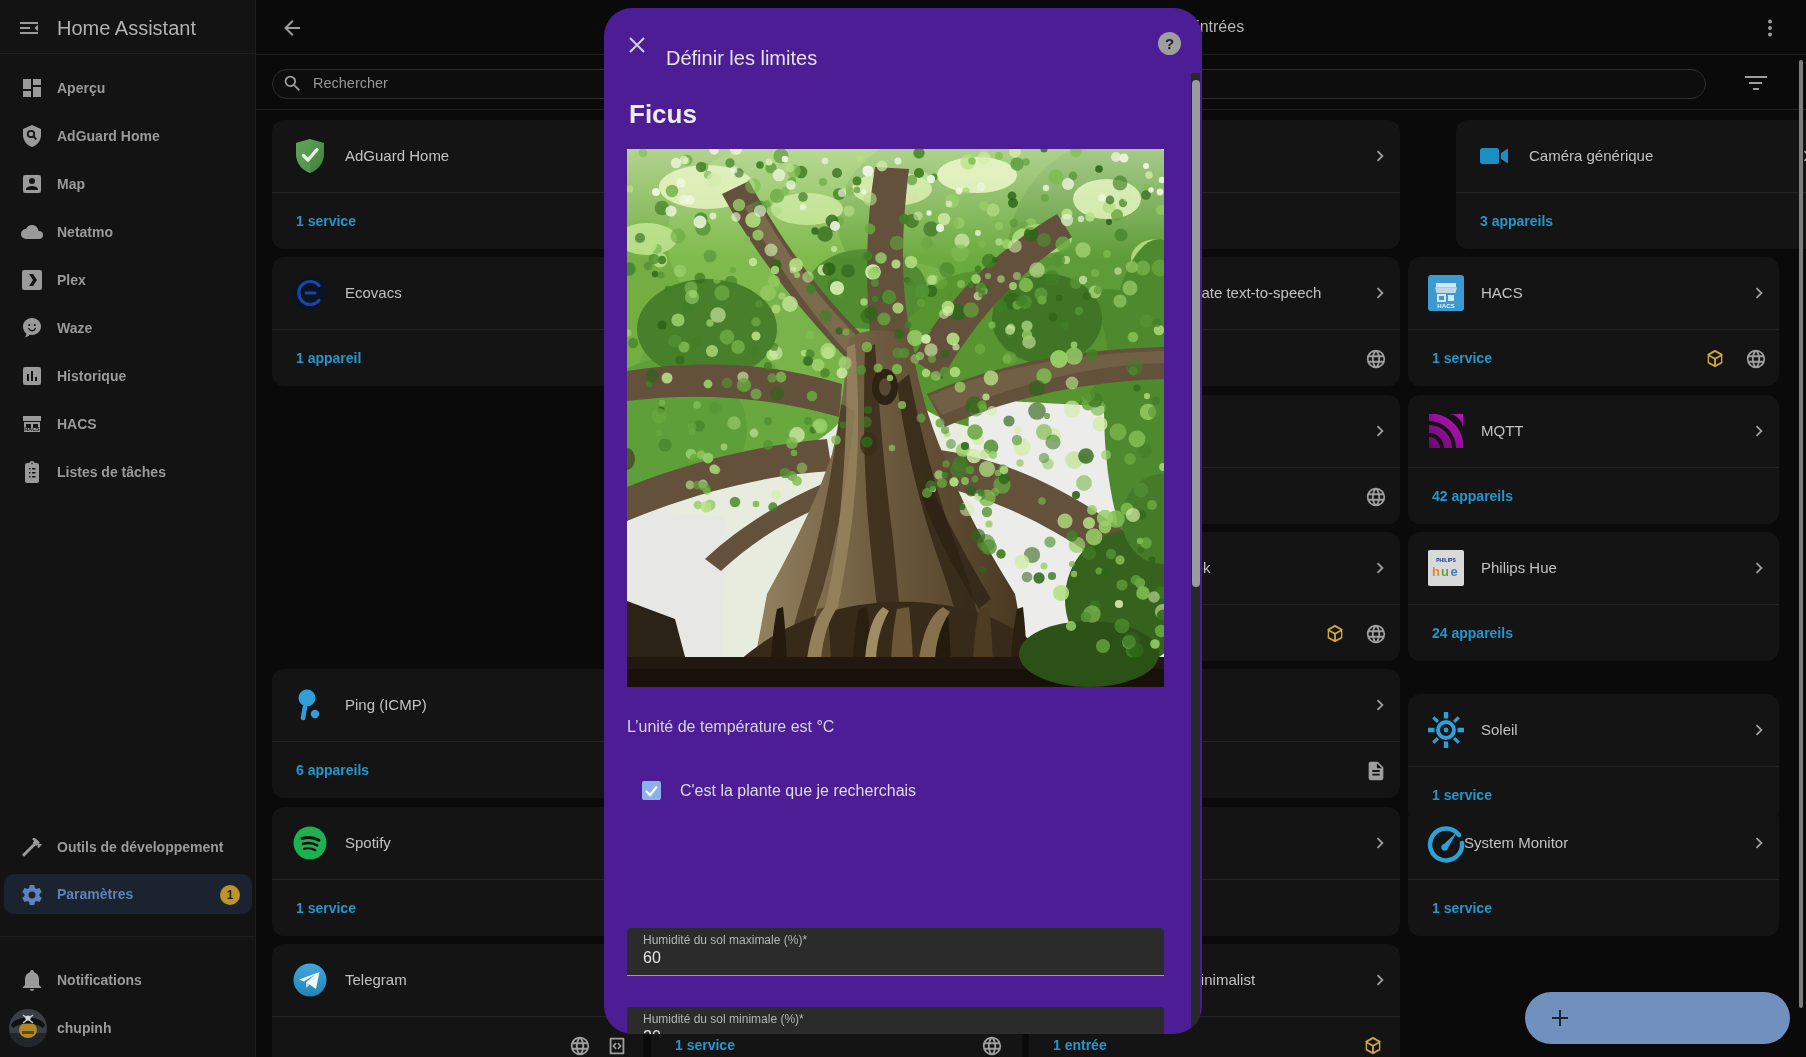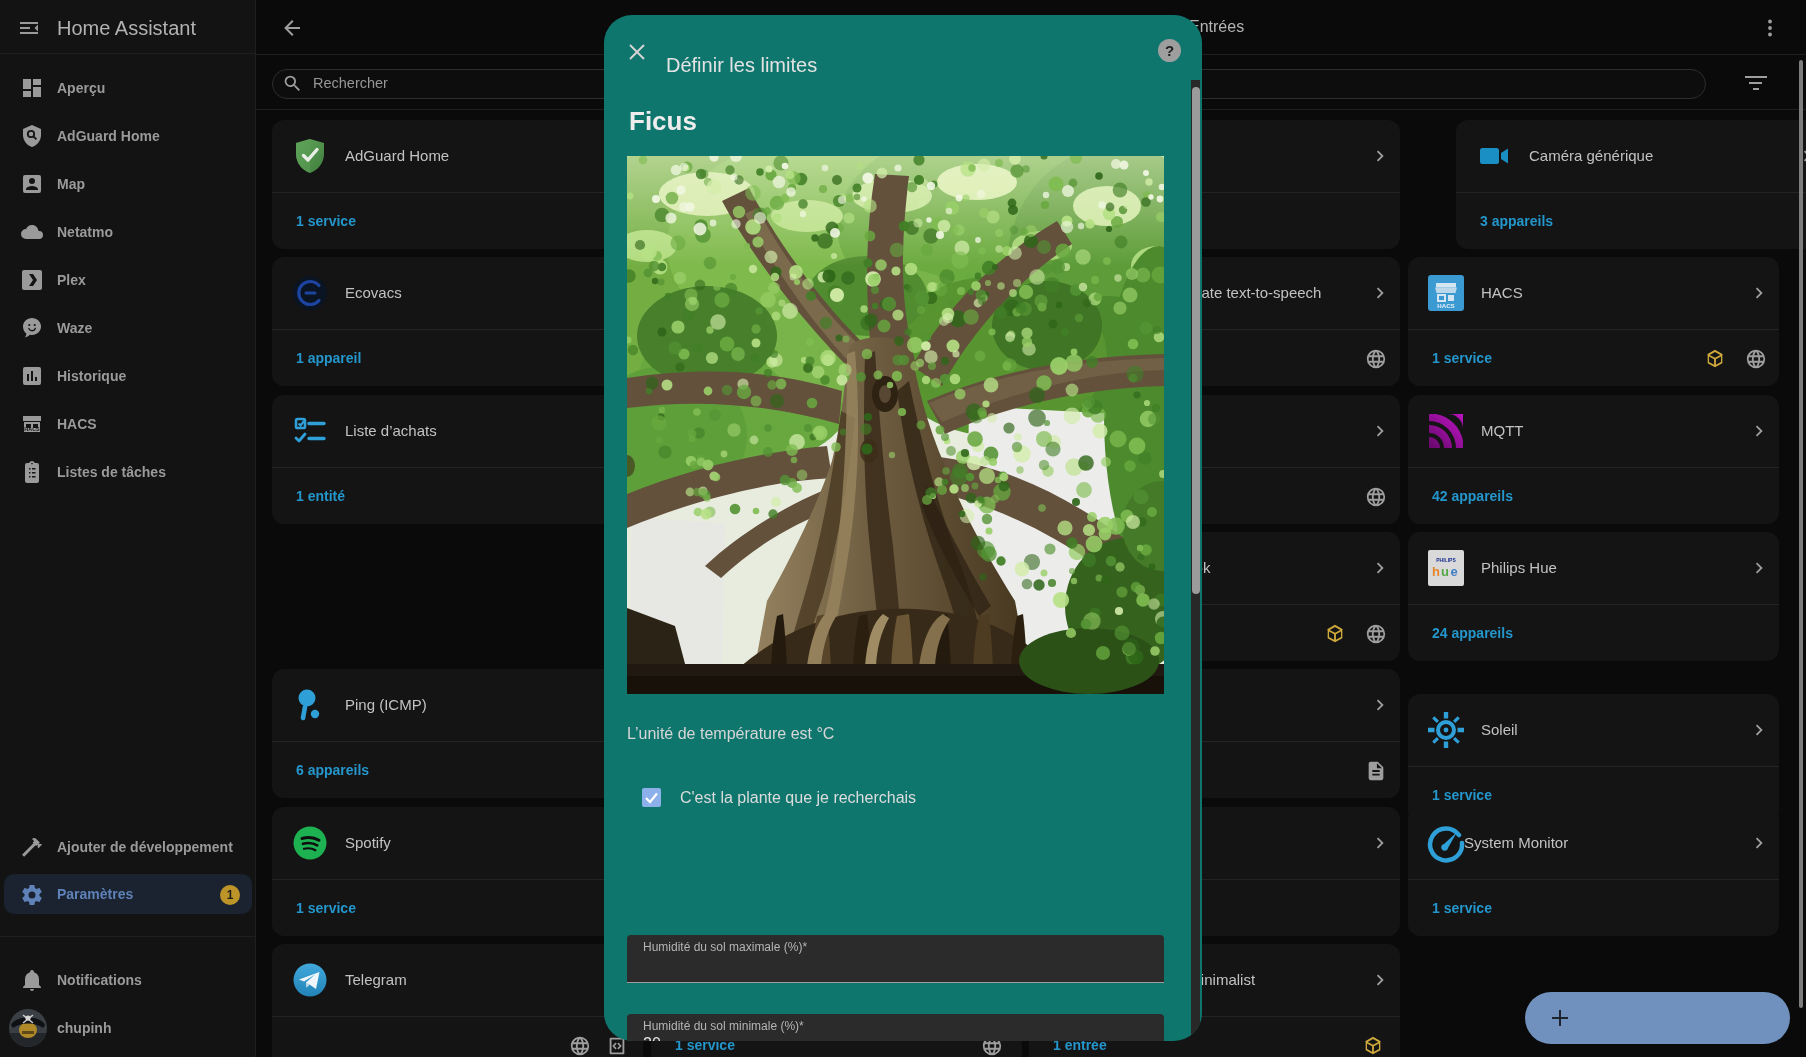--- a/index.html
+++ b/index.html
@@ -5,21 +5,21 @@
  font-family:"Liberation Sans",sans-serif;-webkit-font-smoothing:antialiased}
 .abs{position:absolute}
 .hline{height:1px;background:#1f1f1f}
 .sidebar{position:absolute;left:0;top:0;width:256px;height:1057px;background:#131313;border-right:1px solid #1e1e1e}
 .sbtitle{font-size:20px;color:#b2b2b2}
 .sbtext{font-size:14px;font-weight:bold;color:#9a9a9a;white-space:nowrap}
 .main{position:absolute;left:256px;top:0;width:1550px;height:1057px}
 .card{position:absolute;width:371px;height:129px;background:#141414;border-radius:12px;overflow:hidden}
 .ctitle{font-size:15px;color:#c2c2c2;white-space:nowrap}
 .clink{font-size:14px;font-weight:bold;color:#2496cb;white-space:nowrap}
-.dialog{position:absolute;left:604px;top:15px;width:598px;height:1026px;background:#0f766e;border-radius:28px;overflow:hidden;z-index:10}
+.dialog{position:absolute;left:604px;top:8px;width:598px;height:1026px;background:#4c1d95;border-radius:28px;overflow:hidden;z-index:10}
 .field{width:537px;height:48px;background:#2b2b2b;border-radius:4px 4px 0 0;border-bottom:1px solid #9e9e9e;padding:5px 16px}
 .flabel{font-size:12px;color:#b5b5b5}
 .fvalue{font-size:16px;color:#e4e4e4;margin-top:2px}
 .addbtn{position:absolute;left:1269px;top:992px;width:265px;height:52px;border-radius:26px;background:#7091bd;
  color:#1d2430;font-size:16px;font-weight:bold;letter-spacing:0.8px;white-space:nowrap}
 </style></head>
 <body>
 <div class="sidebar">
     <div class="abs" style="left:17px;top:16px"><svg width="24" height="24" viewBox="0 0 24 24" style="">
         <path d="M3,6H21V8H3V6M3,11H13V13H3V11M3,16H21V18H3V16M21,15.5V8.5L17.5,12L21,15.5" fill="#9a9a9a"></path>
@@ -68,21 +68,21 @@
         <rect x="13" y="12" width="5" height="4" fill="#141414"></rect>
       </svg></div>
     <div class="abs sbtext" style="left:57px;top:404px;line-height:40px">HACS</div>
     <div class="abs" style="left:20px;top:460px"><svg width="24" height="24" viewBox="0 0 24 24" style="">
         <path d="M17,3H14.8C14.4,1.8 13.3,1 12,1C10.7,1 9.6,1.8 9.2,3H7A2,2 0 0,0 5,5V21A2,2 0 0,0 7,23H17A2,2 0 0,0 19,21V5A2,2 0 0,0 17,3M12,2.8A0.8,0.8 0 0,1 12.8,3.6A0.8,0.8 0 0,1 12,4.4A0.8,0.8 0 0,1 11.2,3.6A0.8,0.8 0 0,1 12,2.8M9,8H10.5V9.5H9V8M9,12H10.5V13.5H9V12M9,16H10.5V17.5H9V16M15.5,17.5H12V16H15.5V17.5M15.5,13.5H12V12H15.5V13.5M15.5,9.5H12V8H15.5V9.5Z" fill="#9a9a9a"></path>
       </svg></div>
     <div class="abs sbtext" style="left:57px;top:452px;line-height:40px">Listes de tâches</div>
     <div class="abs" style="left:20px;top:835px"><svg width="24" height="24" viewBox="0 0 24 24" style="">
         <path d="M2,19.63L13.43,8.2L12.72,7.5L14.14,6.07L12,3.89C13.2,2.7 15.09,2.7 16.27,3.89L19.87,7.5L18.45,8.91H21.29L22,9.62L18.45,13.21L17.74,12.5V9.62L16.27,11.04L15.56,10.33L4.13,21.76L2,19.63Z" fill="#9a9a9a"></path>
       </svg></div>
-    <div class="abs sbtext" style="left:57px;top:827px;line-height:40px">Ajouter de développement</div>
+    <div class="abs sbtext" style="left:57px;top:827px;line-height:40px">Outils de développement</div>
     <div class="abs" style="left:4px;top:874px;width:248px;height:40px;background:#1b2330;border-radius:10px"></div>
     <div class="abs" style="left:20px;top:883px;z-index:2"><svg width="24" height="24" viewBox="0 0 24 24" style="">
         <path d="M12,15.5A3.5,3.5 0 0,1 8.5,12A3.5,3.5 0 0,1 12,8.5A3.5,3.5 0 0,1 15.5,12A3.5,3.5 0 0,1 12,15.5M19.43,12.97C19.47,12.65 19.5,12.33 19.5,12C19.5,11.67 19.47,11.34 19.43,11L21.54,9.37C21.73,9.22 21.78,8.95 21.66,8.73L19.66,5.27C19.54,5.05 19.27,4.96 19.05,5.05L16.56,6.05C16.04,5.66 15.5,5.32 14.87,5.07L14.5,2.42C14.46,2.18 14.25,2 14,2H10C9.75,2 9.54,2.18 9.5,2.42L9.13,5.07C8.5,5.32 7.96,5.66 7.44,6.05L4.95,5.05C4.73,4.96 4.46,5.05 4.34,5.27L2.34,8.73C2.21,8.95 2.27,9.22 2.46,9.37L4.57,11C4.53,11.34 4.5,11.67 4.5,12C4.5,12.33 4.53,12.65 4.57,12.97L2.46,14.63C2.27,14.78 2.21,15.05 2.34,15.27L4.34,18.73C4.46,18.95 4.73,19.03 4.95,18.95L7.44,17.94C7.96,18.34 8.5,18.68 9.13,18.93L9.5,21.58C9.54,21.82 9.75,22 10,22H14C14.25,22 14.46,21.82 14.5,21.58L14.87,18.93C15.5,18.67 16.04,18.34 16.56,17.94L19.05,18.95C19.27,19.03 19.54,18.95 19.66,18.73L21.66,15.27C21.78,15.05 21.73,14.78 21.54,14.63L19.43,12.97Z" fill="#5f82b8"></path>
       </svg></div>
     <div class="abs sbtext" style="left:57px;top:874px;line-height:40px;color:#5f82b8;z-index:2">Paramètres</div>
     <div class="abs" style="left:220px;top:885px;width:20px;height:20px;border-radius:50%;background:#bd9428;color:#1d1d1d;font-size:12px;font-weight:bold;text-align:center;line-height:20px;z-index:2">1</div>
     <div class="abs hline" style="left:0;top:936px;width:256px"></div>
     <div class="abs" style="left:20px;top:968px"><svg width="24" height="24" viewBox="0 0 24 24" style="">
         <path d="M21,19V20H3V19L5,17V11C5,7.9 7.03,5.17 10,4.29C10,4.19 10,4.1 10,4A2,2 0 0,1 12,2A2,2 0 0,1 14,4C14,4.1 14,4.19 14,4.29C16.97,5.17 19,7.9 19,11V17L21,19M14,21A2,2 0 0,1 12,23A2,2 0 0,1 10,21" fill="#9a9a9a"></path>
       </svg></div>
@@ -149,35 +149,20 @@
           <circle cx="20" cy="20" r="17" fill="#0b1422"></circle>
           <path d="M29,12.5A11.5,11.5 0 1,0 29,27.5" stroke="#1d44a0" stroke-width="3.2" fill="none" stroke-linecap="round"></path>
           <path d="M16,20H25" stroke="#1d44a0" stroke-width="3" stroke-linecap="round"></path>
         </svg></div>
       <div class="abs ctitle" style="left:73px;top:0;line-height:72px">Ecovacs</div>
       <div class="abs" style="left:340px;top:25px"><svg width="22" height="22" viewBox="0 0 24 24" style="">
           <path d="M8.59,16.58L13.17,12L8.59,7.41L10,6L16,12L10,18L8.59,16.58Z" fill="#9e9e9e"></path>
         </svg></div>
       <div class="abs" style="left:0;top:72px;width:371px;height:1px;background:#242424"></div>
       <div class="abs clink" style="left:24px;top:72px;line-height:58px">1 appareil</div>
-    </div>
-    <div class="card" style="left:16px;top:395px">
-      <div class="abs" style="left:18px;top:16px"><svg width="40" height="40" viewBox="0 0 40 40" style="">
-          <rect x="6" y="8" width="9" height="9" rx="1.6" fill="none" stroke="#2f9fd8" stroke-width="2.6"></rect>
-          <path d="M8.5,12.5L10.5,14.5L14.5,9.5" stroke="#2f9fd8" stroke-width="2.2" fill="none"></path>
-          <path d="M19,12.5H34" stroke="#2f9fd8" stroke-width="3.4" stroke-linecap="round"></path>
-          <path d="M6,27L9,30L15,23" stroke="#2f9fd8" stroke-width="2.8" fill="none" stroke-linecap="round" stroke-linejoin="round"></path>
-          <path d="M19,27.5H34" stroke="#2f9fd8" stroke-width="3.4" stroke-linecap="round"></path>
-        </svg></div>
-      <div class="abs ctitle" style="left:73px;top:0;line-height:72px">Liste d’achats</div>
-      <div class="abs" style="left:340px;top:25px"><svg width="22" height="22" viewBox="0 0 24 24" style="">
-          <path d="M8.59,16.58L13.17,12L8.59,7.41L10,6L16,12L10,18L8.59,16.58Z" fill="#9e9e9e"></path>
-        </svg></div>
-      <div class="abs" style="left:0;top:72px;width:371px;height:1px;background:#242424"></div>
-      <div class="abs clink" style="left:24px;top:72px;line-height:58px">1 entité</div>
     </div>
     <div class="card" style="left:16px;top:669px">
       <div class="abs" style="left:18px;top:16px"><svg width="40" height="40" viewBox="0 0 40 40" style="">
           <circle cx="17" cy="13" r="8.5" fill="#2f9fd8"></circle>
           <path d="M15,22L13,33" stroke="#2f9fd8" stroke-width="4.6" stroke-linecap="round"></path>
           <circle cx="25" cy="29" r="4.2" fill="#2f9fd8"></circle>
         </svg></div>
       <div class="abs ctitle" style="left:73px;top:0;line-height:72px">Ping (ICMP)</div>
       <div class="abs" style="left:340px;top:25px"><svg width="22" height="22" viewBox="0 0 24 24" style="">
           <path d="M8.59,16.58L13.17,12L8.59,7.41L10,6L16,12L10,18L8.59,16.58Z" fill="#9e9e9e"></path>
@@ -1072,20 +1057,21 @@
         <circle cx="234" cy="221" r="5.0" fill="#549334" opacity="0.81"></circle>
         <circle cx="270" cy="220" r="5.2" fill="#7fbc51" opacity="0.88"></circle>
       </svg></div>
     <div class="abs" style="left:23px;top:710px;font-size:16px;color:#d6d6d6">L’unité de température est °C</div>
     <div class="abs" style="left:38px;top:773px;width:19px;height:19px;border-radius:2px;background:#8cb0ea"><svg width="19" height="19" viewBox="0 0 19 19" style="">
         <path d="M4,10L8,14L15,5.5" stroke="#ffffff" stroke-width="2.2" fill="none"></path>
       </svg></div>
     <div class="abs" style="left:76px;top:774px;font-size:16px;color:#dcdcdc">C'est la plante que je recherchais</div>
     <div class="abs field" style="left:23px;top:920px">
       <div class="flabel">Humidité du sol maximale (%)*</div>
+      <div class="fvalue">60</div>
     </div>
     <div class="abs field" style="left:23px;top:999px">
       <div class="flabel">Humidité du sol minimale (%)*</div>
       <div class="fvalue">20</div>
     </div>
     <div class="abs" style="left:587px;top:65px;width:9px;height:961px;background:#282828"></div>
     <div class="abs" style="left:587.5px;top:72px;width:8px;height:507px;background:#9b9b9b;border-radius:4px"></div>
   </div>
 <div class="abs" style="left:1799px;top:60px;width:4px;height:948px;background:#7d7d7d;border-radius:2px;z-index:20"></div>
 </body></html>

